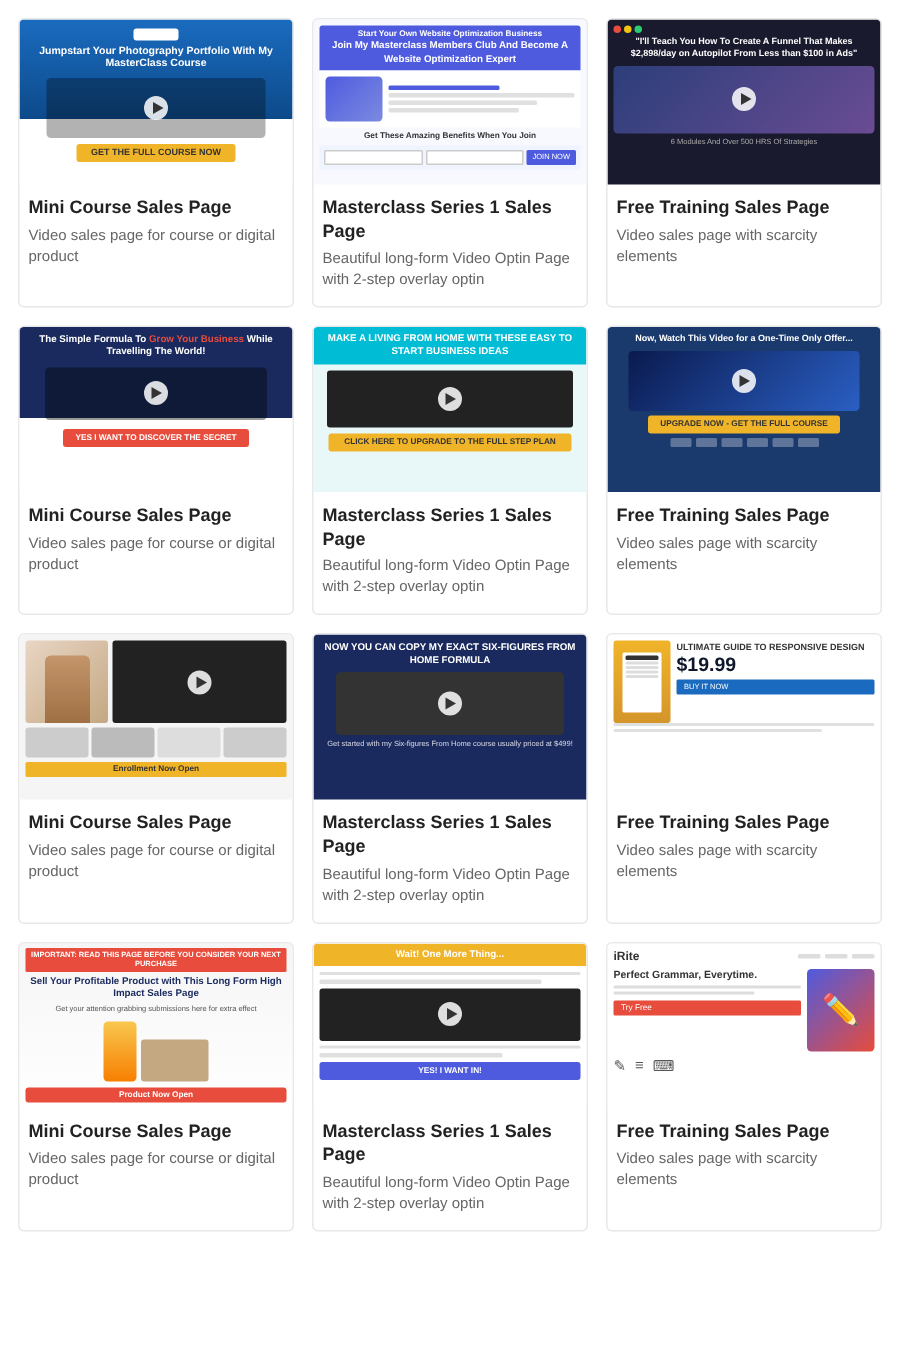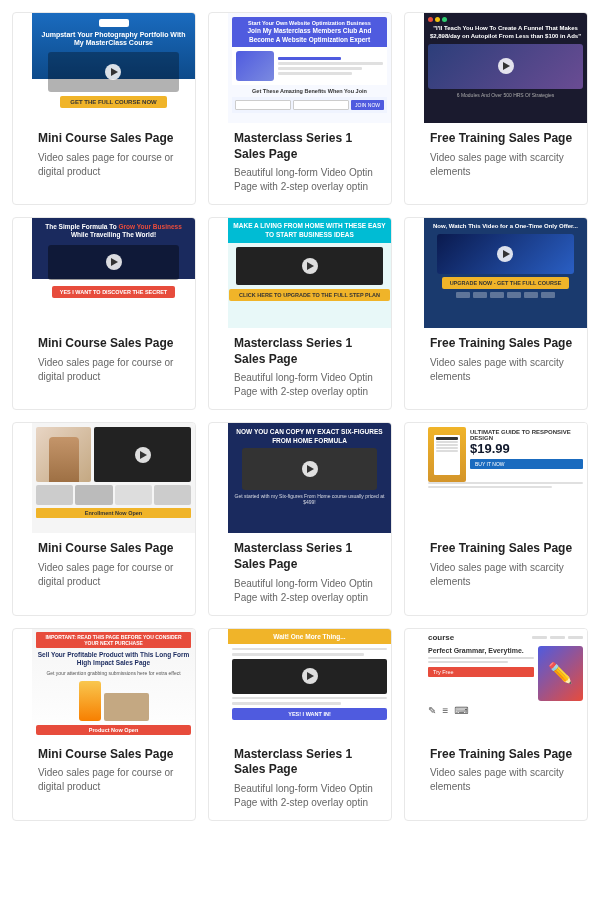--- a/index.html
+++ b/index.html
@@ -16,21 +16,20 @@
       gap: 12px;
       padding: 12px;
     }
     .card {
       display: flex;
       flex-direction: column;
       border: 1px solid #e8e8e8;
       border-radius: 4px;
       overflow: hidden;
       background: #fff;
-      padding-left: 19px;
     }
     .card-thumb {
       width: 100%;
       height: 110px;
       overflow: hidden;
       position: relative;
       background: #ddd;
     }
     .card-info {
       padding: 8px 6px 10px;
@@ -928,21 +927,21 @@
     </div>
     <div class="card-info">
       <div class="card-title">Masterclass Series 1 Sales Page</div>
       <div class="card-desc">Beautiful long-form Video Optin Page with 2-step overlay optin</div>
     </div>
   </div>
 
   <div class="card">
     <div class="card-thumb thumb-12">
       <div class="header12">
-        <div class="logo12">course</div>
+        <div class="logo12">iRite</div>
         <div class="nav12">
           <div class="nav-dot"></div>
           <div class="nav-dot"></div>
           <div class="nav-dot"></div>
         </div>
       </div>
       <div class="main12">
         <div class="text12">
           <div class="hl12">Perfect Grammar, Everytime.</div>
           <div class="sub12"></div>

